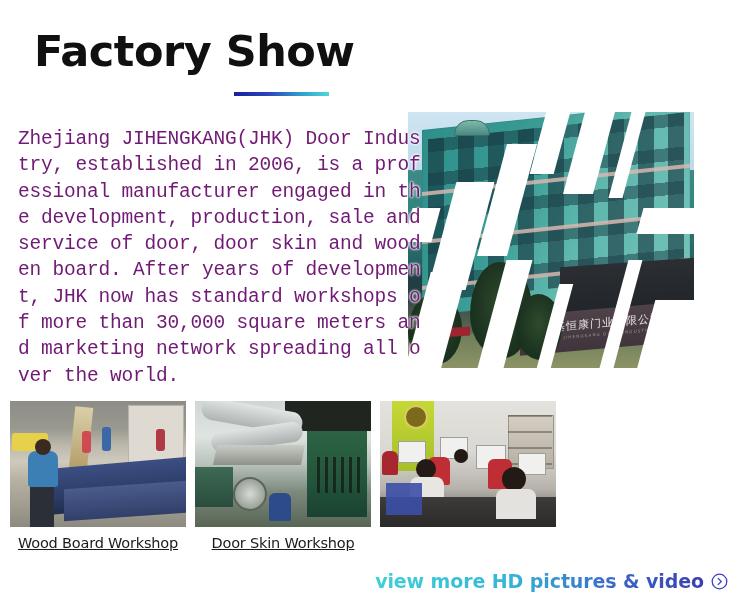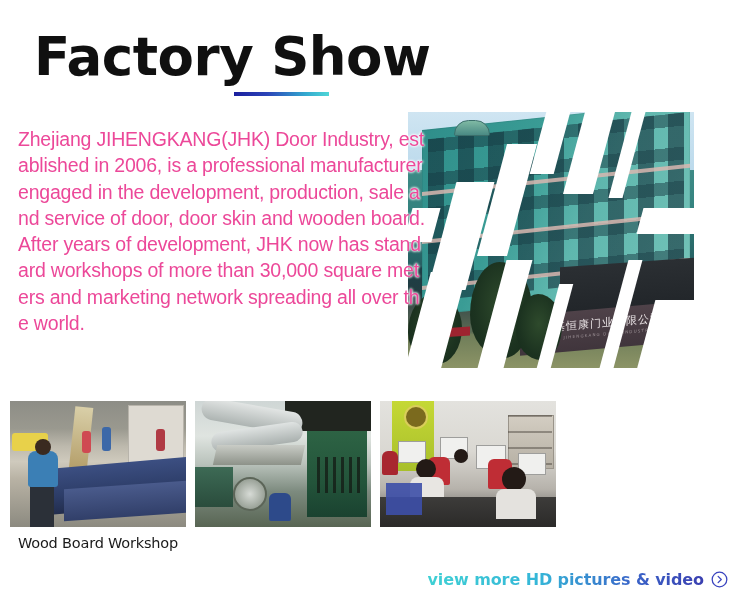--- a/index.html
+++ b/index.html
@@ -14,21 +14,21 @@
     overflow: hidden;
     font-family: "DejaVu Sans", "Liberation Sans", sans-serif;
     color: #1a1a1a;
   }
 
   
   .page-title {
     position: absolute;
     left: 34px;
     top: 30px;
-    font-size: 53px;
+    font-size: 43px;
     font-weight: bold;
     letter-spacing: -0.5px;
     color: #101010;
     line-height: 1.0;
     font-family: "DejaVu Sans", "Liberation Sans", sans-serif;
   }
   .title-underline {
     position: absolute;
     left: 234px;
     top: 92px;
@@ -170,22 +170,22 @@
   .bar.b12{ left: 0px;   top: 96px;  width: 28px;  height: 34px;  }
 
   
   .description {
     position: absolute;
     left: 18px;
     top: 126px;
     width: 408px;
     font-size: 19.5px;
     line-height: 26.3px;
-    color: #ec4899;
-    font-family: Liberation Sans, sans-serif;
+    color: #701a75;
+    font-family: Liberation Mono, monospace;
     letter-spacing: -0.2px;
     word-break: break-all;
     z-index: 5;
     text-shadow: 0 0 3px #fff, 0 0 3px #fff, 0 0 2px #fff;
   }
 
   
   .thumb-row {
     position: absolute;
     left: 10px;
@@ -205,20 +205,21 @@
     background: #cfcfcf;
   }
   .thumb-caption {
     margin-top: 7px;
     text-align: center;
     font-size: 14.5px;
     color: #1b1b1b;
     line-height: 18px;
     letter-spacing: -0.2px;
     font-family: "DejaVu Sans", "Liberation Sans", sans-serif;
+    text-decoration: underline;
   }
 
   
   .t1-bg {
     position: absolute; inset: 0;
     background:
       linear-gradient(180deg, #8d8d86 0%, #9a998f 22%, #bdb9ad 36%, #cfcabd 48%, #b8b2a4 62%, #8c8a80 100%);
   }
   .t1-machine {
     position: absolute; left: 38px; top: 62px; width: 138px; height: 46px;
@@ -392,21 +393,21 @@
   .hd-link {
     position: absolute;
     right: 22px;
     top: 570px;
     display: flex;
     align-items: center;
     gap: 7px;
     cursor: pointer;
   }
   .hd-link-text {
-    font-size: 16px;
+    font-size: 19px;
     font-weight: bold;
     letter-spacing: -0.1px;
     background: linear-gradient(90deg, #3fd0d4 0%, #35b6d8 40%, #3a63c8 75%, #3a3fb0 100%);
     -webkit-background-clip: text;
     background-clip: text;
     color: transparent;
     white-space: nowrap;
     font-family: "DejaVu Sans", "Liberation Sans", sans-serif;
   }
   .hd-arrow { width: 17px; height: 17px; display:block; }
@@ -484,20 +485,21 @@
       <div class="t2-dark-beam"></div>
       <div class="t2-duct"></div>
       <div class="t2-duct2"></div>
       <div class="t2-hood"></div>
       <div class="t2-mach"></div>
       <div class="t2-press"></div>
       <div class="t2-press-grid"></div>
       <div class="t2-fan"></div>
       <div class="t2-worker"></div>
     </div>
+    <div class="thumb-caption">Door Skin Workshop</div>
   </div>
 
 
   <div class="thumb">
     <div class="thumb-img">
       <div class="t4-bg"></div>
       <div class="t4-green-panel"></div>
       <div class="t4-logo"></div>
       <div class="t4-shelf"></div>
       <div class="t4-shelf-lines"></div>

